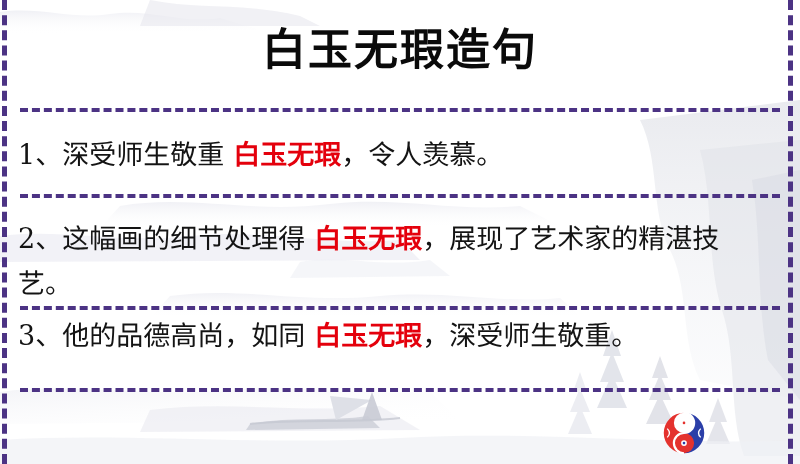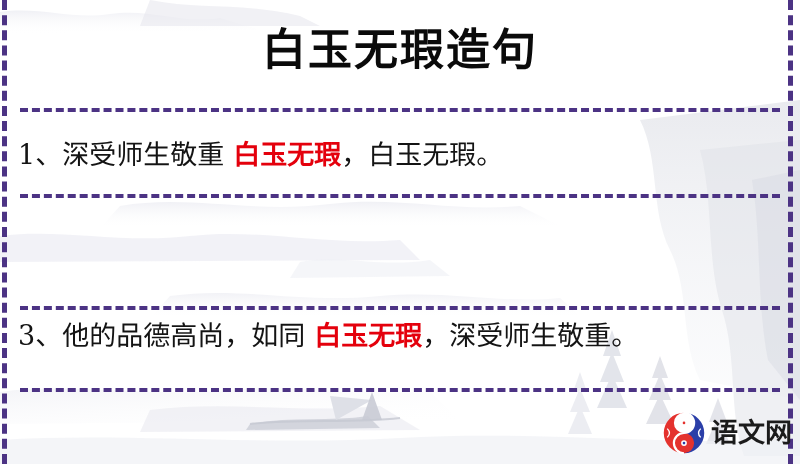--- a/index.html
+++ b/index.html
@@ -163,25 +163,28 @@
   </svg>
 
   <div class="side-border left"></div>
   <div class="side-border right"></div>
 
   <div class="title">白玉无瑕造句</div>
 
   <div class="divider" style="top:108px;"></div>
 
   <div class="sentence" style="top:132px;">
-    <span>1、</span><span>深受师生敬重</span><span class="kw">白玉无瑕</span><span>，白玉无瑕。</span>
+    <span>1、</span><span>深受师生敬重</span><span class="kw">白玉无瑕</span><span>，令人羡慕。</span>
   </div>
 
   <div class="divider" style="top:194px;"></div>
 
+  <div class="sentence" style="top:216px;">
+    <span>2、</span><span>这幅画的细节处理得</span><span class="kw">白玉无瑕</span><span>，展现了艺术家的精湛技艺。</span>
+  </div>
 
   <div class="divider" style="top:306px;"></div>
 
   <div class="sentence" style="top:313px;">
     <span>3、</span><span>他的品德高尚，如同</span><span class="kw">白玉无瑕</span><span>，深受师生敬重。</span>
   </div>
 
   <div class="divider" style="top:388px;"></div>
 
   <div class="logo">
@@ -197,16 +200,15 @@
 
       <circle cx="50" cy="27" r="6.5" fill="#ffffff"></circle>
       <circle cx="50" cy="27" r="3" fill="#e4322e"></circle>
 
       <circle cx="50" cy="73" r="6.5" fill="#ffffff"></circle>
       <circle cx="50" cy="73" r="3" fill="#2b3fa8"></circle>
 
       <path d="M12,40 q10,10 0,20" fill="none" stroke="#ffffff" stroke-width="3"></path>
       <path d="M88,40 q-10,10 0,20" fill="none" stroke="#ffffff" stroke-width="3"></path>
     </svg>
-    <span class="logo-text">语文网</span>
   </div>
 
 </div>
 
 </body></html>

